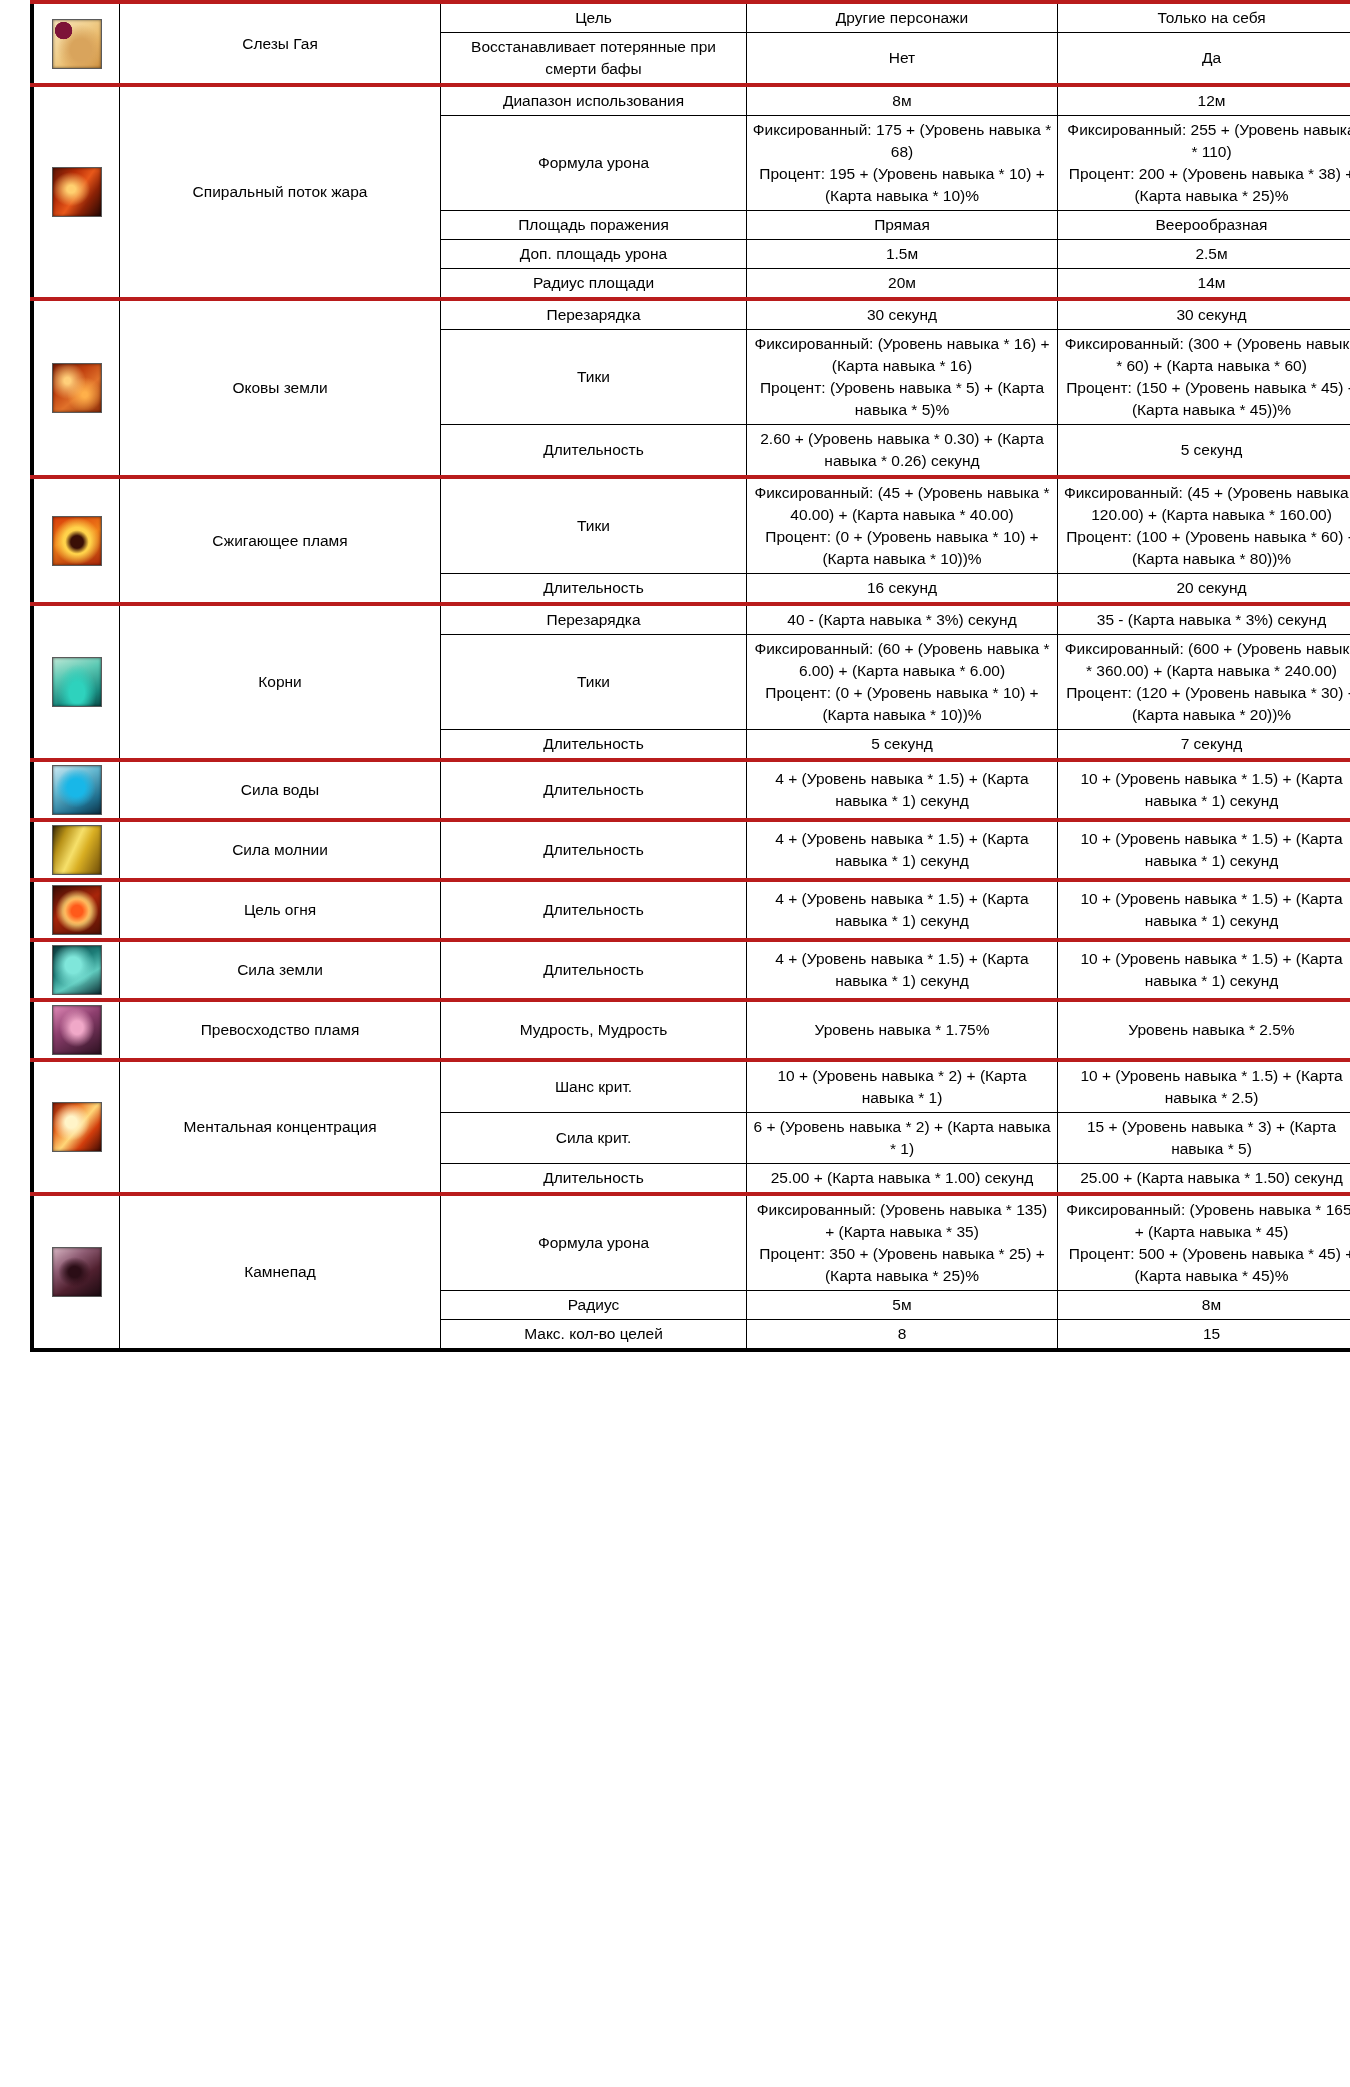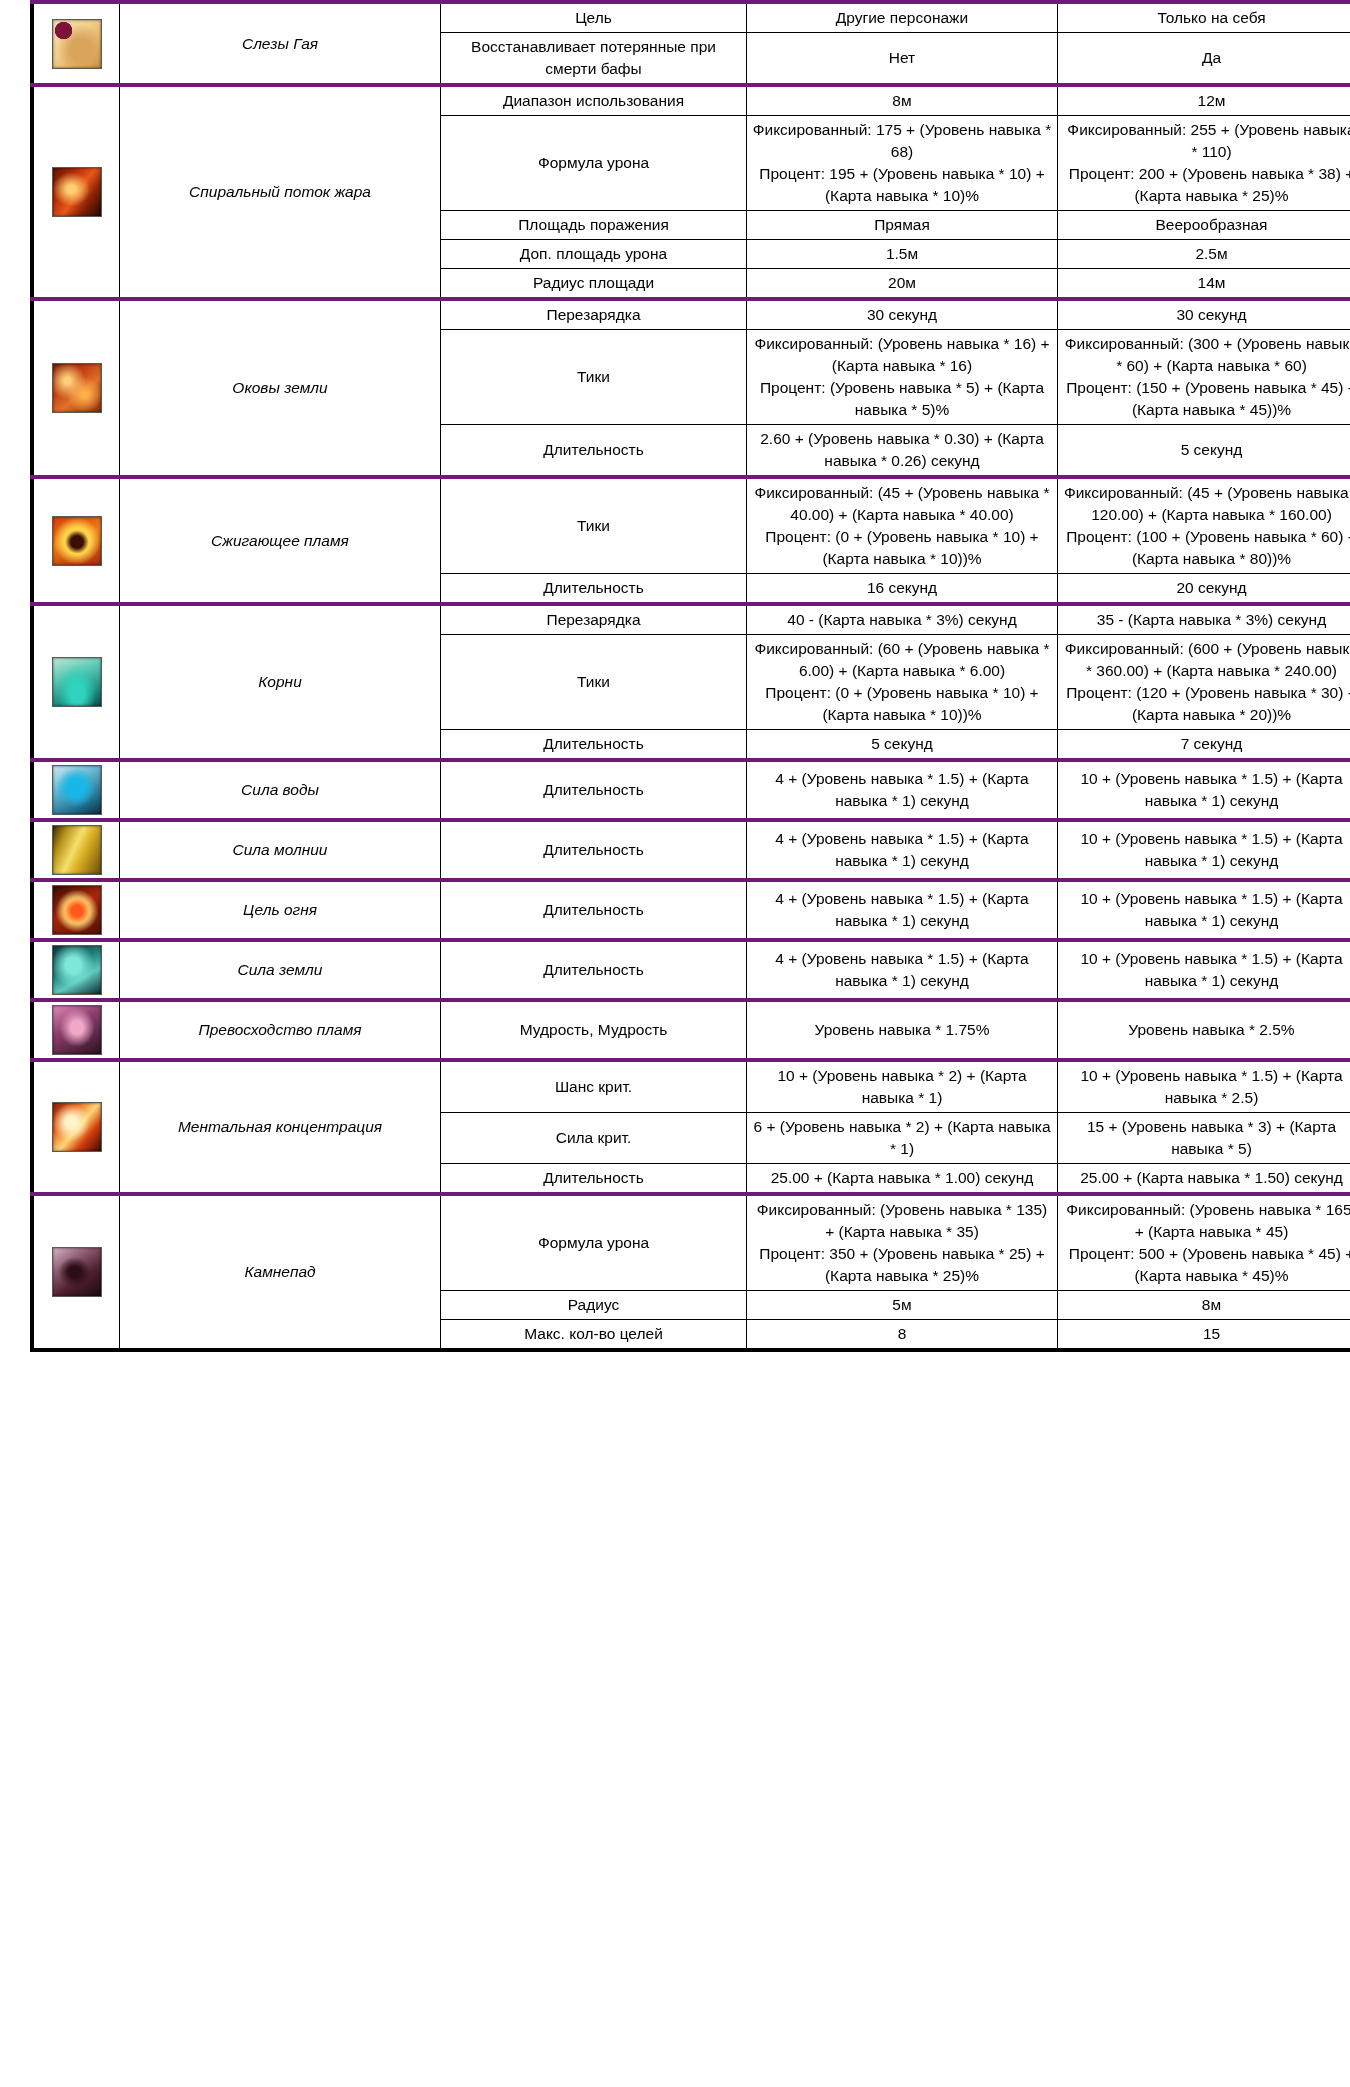--- a/index.html
+++ b/index.html
@@ -21,24 +21,24 @@
   table.skills td{
     border:1px solid #000;
     text-align:center;
     vertical-align:middle;
     font-size:15.5px;
     line-height:1.42;
     padding:3px 5px;
     background:#fff;
   }
   
-  tr.grp-top > td{ border-top:4px solid #701a75; }
+  tr.grp-top > td{ border-top:4px solid #b91c1c; }
   table.skills{ border:4px solid #000; }
   td.c-icon{ width:75px; padding:0; }
-  td.c-name{ width:310px; font-size:16px;font-style:italic; }
+  td.c-name{ width:310px; font-size:16px; }
   td.c-prop{ width:295px; }
   td.c-other{ width:300px;margin-top:44px; }
   td.c-self{ width:297px; }
 
   .icon{
     width:50px;height:50px;
     margin:0 auto;
     border:1px solid #5a5a5a;
     box-sizing:border-box;
     display:block;

